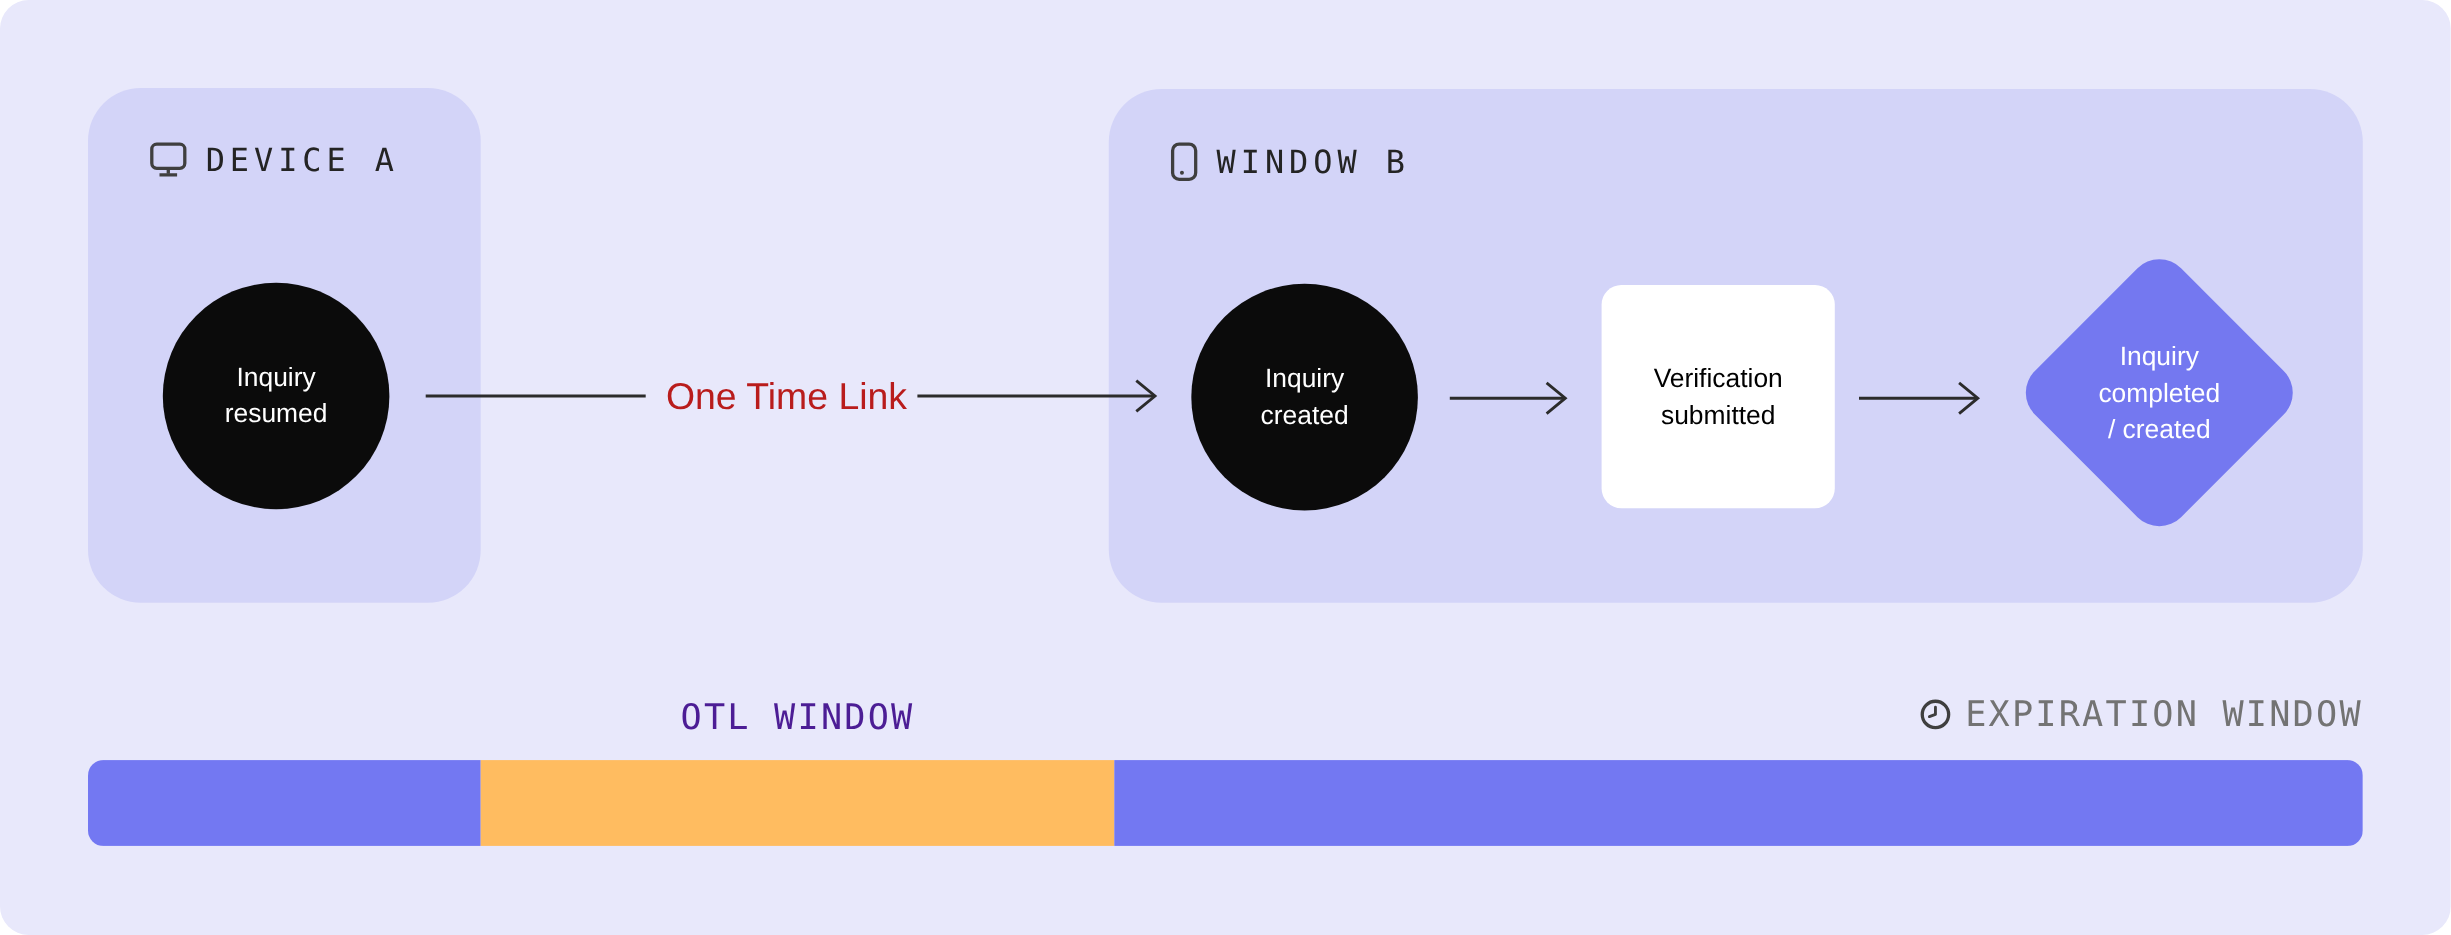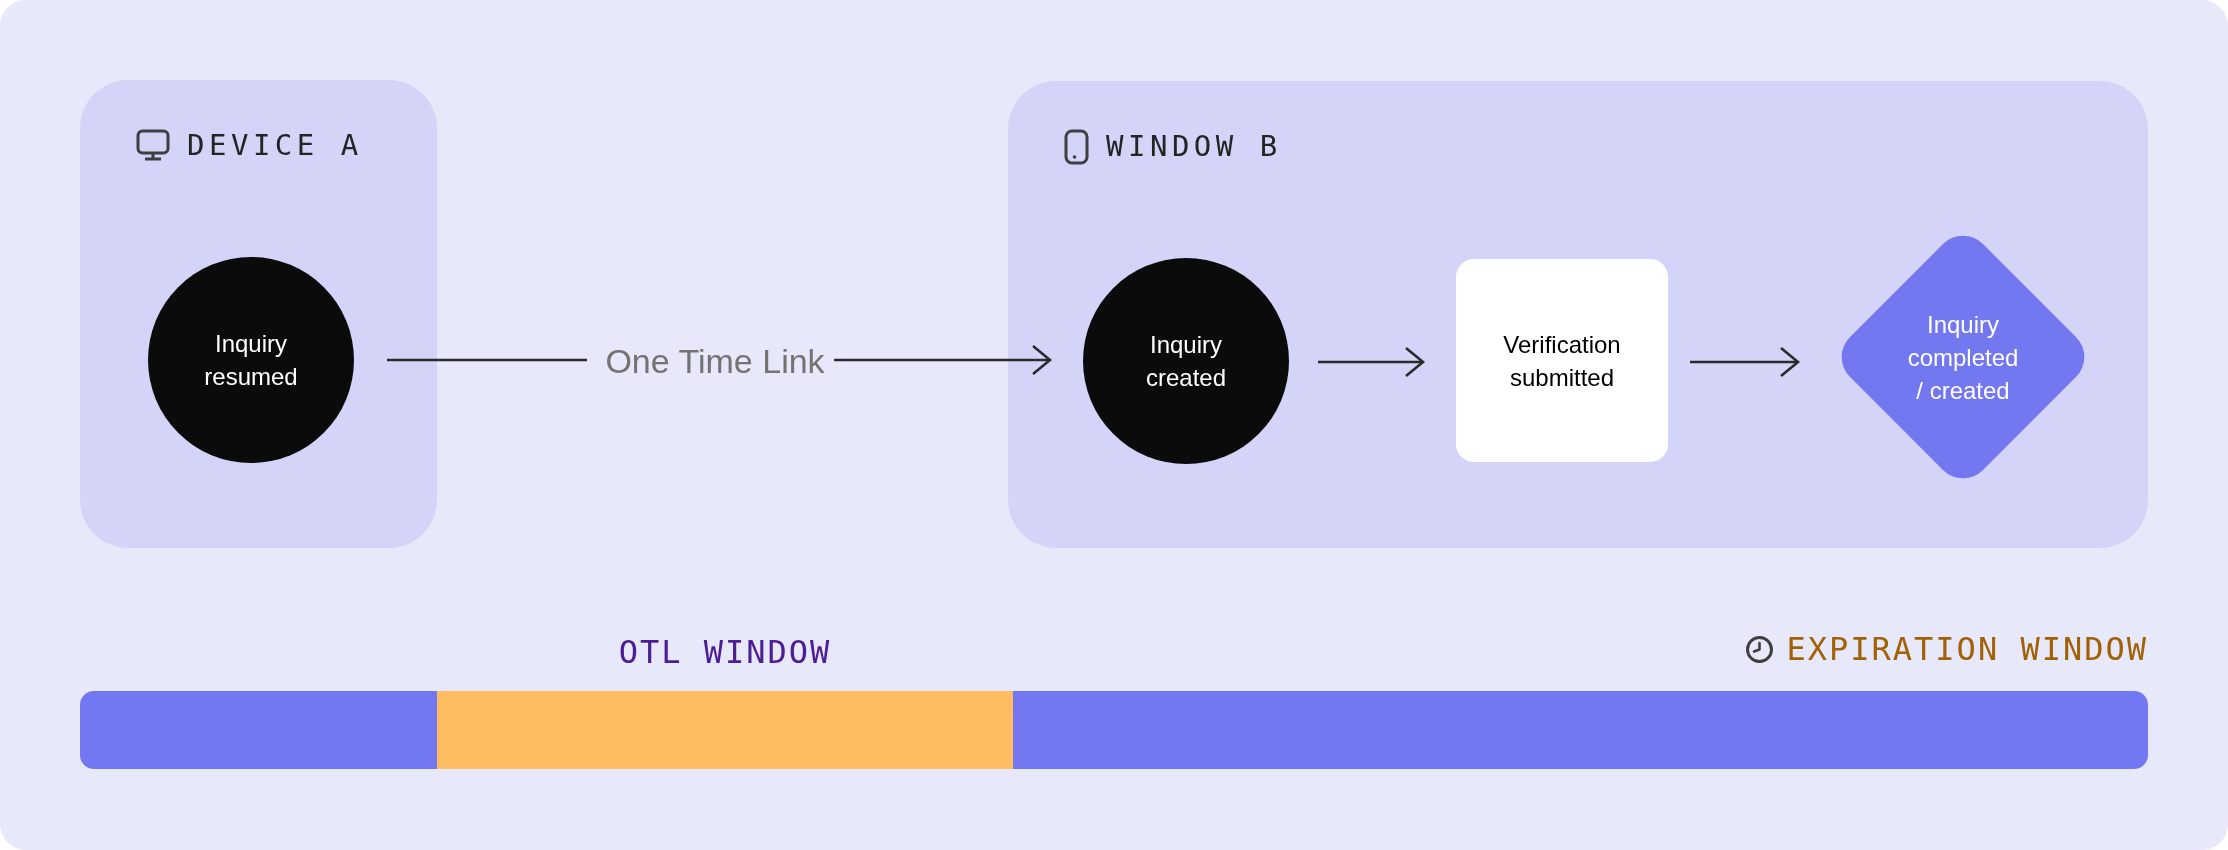--- a/index.html
+++ b/index.html
@@ -3,50 +3,50 @@
 <meta charset="utf-8">
 <style>
   html,body{margin:0;padding:0;background:#ffffff;font-family:"Liberation Sans",sans-serif;}
   .canvas{position:relative;width:2228px;height:850px;background:#E8E8FB;border-radius:26px;overflow:hidden;}
 
   
   .panel{position:absolute;background:#D3D4F8;border-radius:48px;}
   .panel-a{left:80px;top:80px;width:357px;height:468px;}
   .panel-b{left:1008px;top:81px;width:1140px;height:467px;}
 
-  .panel-title{position:absolute;left:56px;top:48px;display:flex;gap:17px;
+  .panel-title{position:absolute;left:56px;top:48px;display:flex;align-items:center;gap:17px;
     font-family:"DejaVu Sans Mono","Liberation Mono",monospace;font-size:29px;letter-spacing:4.5px;
     color:#242424;white-space:nowrap;}
   .panel-title .icn{flex:0 0 auto;display:flex;align-items:center;}
 
   
   .node{display:flex;flex-direction:column;align-items:center;justify-content:center;
     text-align:center;font-size:24px;line-height:33px;}
   .node-circle{position:absolute;width:206px;height:206px;border-radius:50%;background:#0B0B0B;color:#ffffff;}
   .circle-a{left:148px;top:257px;}
   .circle-b{left:1083px;top:258px;}
   .node-box{position:absolute;left:1456px;top:259px;width:212px;height:203px;background:#ffffff;
     border-radius:18px;color:#000000;}
   .diamond-wrap{position:absolute;left:1869px;top:263px;width:188px;height:188px;}
   .diamond-shape{position:absolute;inset:0;background:#7478F0;border-radius:28px;transform:rotate(45deg);}
   .diamond-label{position:absolute;inset:-20px;display:flex;flex-direction:column;align-items:center;
     justify-content:center;text-align:center;color:#ffffff;font-size:24px;line-height:33px;}
 
   
   .link-label{position:absolute;left:715px;top:361px;transform:translate(-50%,-50%);
-    font-size:34px;color:#737373;white-space:nowrap;}
+    font-size:34px;color:#b91c1c;white-space:nowrap;}
 
   
   .arrows{position:absolute;left:0;top:0;width:2228px;height:850px;pointer-events:none;}
 
   
   .otl-label{position:absolute;left:437px;top:633px;width:576px;text-align:center;
     font-family:"DejaVu Sans Mono","Liberation Mono",monospace;font-size:32px;letter-spacing:2px;color:#4c1d95;}
   .exp-label{position:absolute;right:80px;top:630px;display:flex;align-items:center;gap:12px;
-    font-family:"DejaVu Sans Mono","Liberation Mono",monospace;font-size:32px;letter-spacing:2px;color:#a16207;}
+    font-family:"DejaVu Sans Mono","Liberation Mono",monospace;font-size:32px;letter-spacing:2px;color:#737373;}
 
   
   .bar{position:absolute;left:80px;top:691px;width:2068px;height:78px;border-radius:14px;
     overflow:hidden;display:flex;}
   .bar-seg{height:100%;flex:0 0 auto;}
 </style>
 </head>
 <body>
 
 <div class="canvas">

